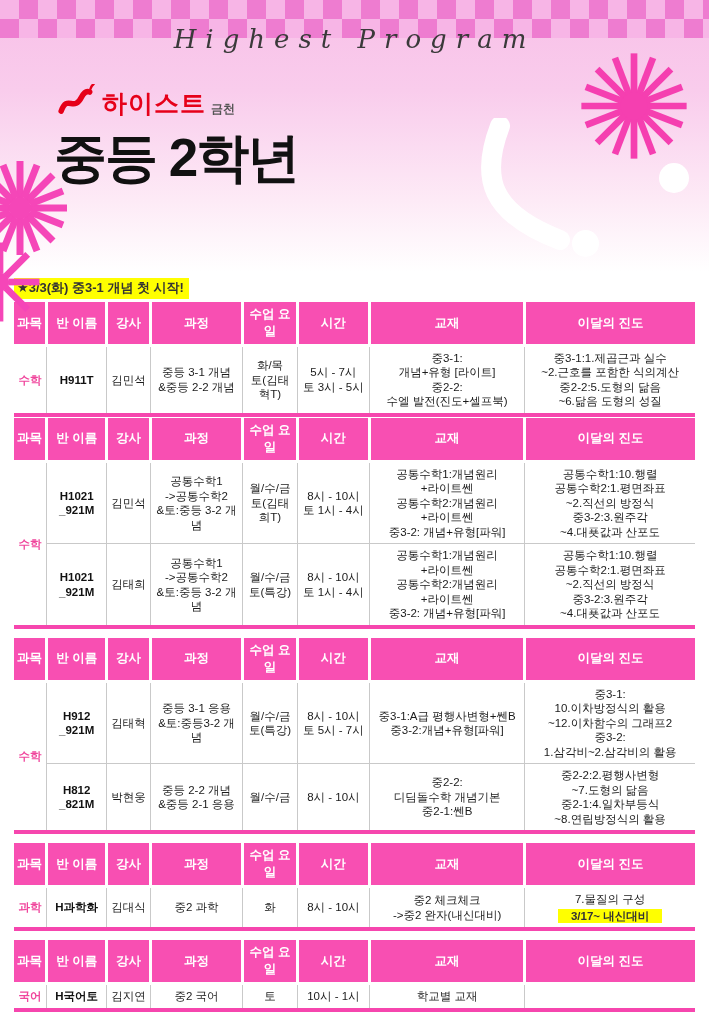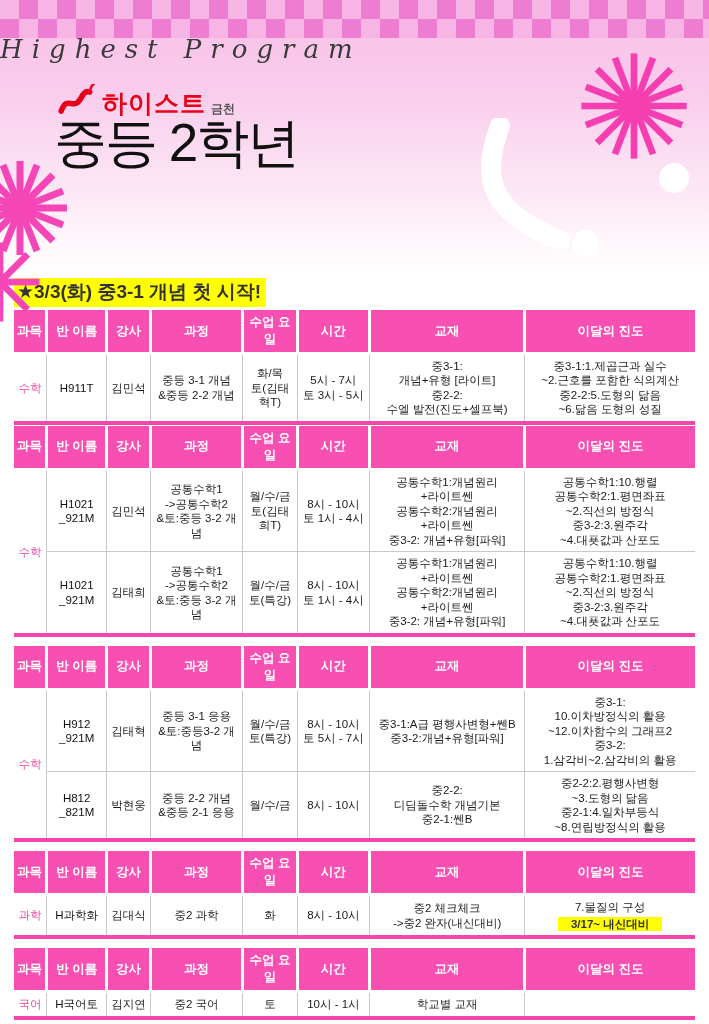--- a/index.html
+++ b/index.html
@@ -4,48 +4,48 @@
 <style>
   html,body{margin:0;padding:0;background:#dcdcdc;}
   .page{width:709px;height:1024px;position:relative;overflow:hidden;background:#fff;
         font-family:"Liberation Sans","DejaVu Sans",sans-serif;color:#1a1a1a;margin:0 auto;}
   
   .hero{position:relative;height:272px;
         background:linear-gradient(180deg,#f8c0e8 0px,#f9ccec 90px,#fdeaf6 200px,#ffffff 272px);}
   .checker{position:absolute;top:0;left:0;right:0;height:38px;
            background:repeating-conic-gradient(#ee7cd0 0% 25%,#f7b5e6 0% 50%);
            background-size:38px 38px;}
-  .script-title{position:absolute;top:34px;left:0;width:100%;text-align:left;
+  .script-title{position:absolute;top:24px;left:0;width:100%;text-align:center;
                 font-family:"DejaVu Serif","Liberation Serif",serif;font-style:italic;
                 font-size:26px;letter-spacing:9px;color:#3a3a3a;}
   .logo{position:absolute;left:58px;top:84px;display:flex;align-items:flex-end;}
   .logo svg{display:block;}
   .logo-text{font-size:25px;font-weight:bold;color:#e60019;letter-spacing:1px;margin-left:6px;line-height:1;}
   .logo-sub{font-size:12px;font-weight:bold;color:#555;margin-left:5px;line-height:1.2;}
-  .big-title{position:absolute;left:54px;top:112px;font-size:53px;line-height:1.16;
-             font-weight:400;color:#111;letter-spacing:-2px;}
+  .big-title{position:absolute;left:54px;top:127px;font-size:53px;line-height:1.16;
+             font-weight:700;color:#111;letter-spacing:-2px;}
   .burst{position:absolute;}
   .white-arc{position:absolute;left:468px;top:118px;}
   .wdot{position:absolute;background:#fff;border-radius:50%;}
   
   .content{padding:0 14px;}
   .sec-heading{display:inline-block;background:#ffff00;color:#333;font-weight:bold;
-               font-size:19px;padding:1px 5px 2px 3px;margin:6px 0 3px 0;}
+               font-size:13px;padding:1px 5px 2px 3px;margin:6px 0 3px 0;}
   .mt{margin-top:9px;}
   table.tbl{width:100%;border-collapse:collapse;table-layout:fixed;margin-bottom:1px;
             border-bottom:4px solid #f646ae;}
   table.tbl th{background:#f84fb2;color:#fff;font-size:12.5px;font-weight:bold;
                padding:4px 1px;border-right:3px solid #fff;border-bottom:3px solid #fff;}
   table.tbl th:last-child{border-right:none;}
   table.tbl td{font-size:11.5px;line-height:1.26;text-align:center;vertical-align:middle;
                padding:4px 2px;border-right:1px solid #c9c9c9;background:#fff;}
   table.tbl td:last-child{border-right:none;}
   table.tbl tbody tr + tr td{border-top:1px solid #c9c9c9;}
-  td.subject{background:#e4e4e4;color:#f0459c;font-weight:normal;font-size:13.5px;}
-  td.cname{background:#f1f1f1;font-weight:normal;font-size:12px;color:#111;}
+  td.subject{background:#e4e4e4;color:#f0459c;font-weight:bold;font-size:13.5px;}
+  td.cname{background:#f1f1f1;font-weight:bold;font-size:12px;color:#111;}
   .pre{white-space:pre-line;}
   .pre:empty{display:none;}
   .hl{display:inline-block;background:#ffff00;color:#333;font-weight:bold;padding:0 13px;margin-top:2px;}
   .hl:empty{display:none;}
 </style>
 </head>
 <body>
 
 <div class="page">
 
@@ -309,21 +309,21 @@
           <td class="pre">박현웅</td>
           <td class="pre">중등 2-2 개념
 &amp;중등 2-1 응용</td>
           <td class="pre">월/수/금</td>
           <td class="pre">8시 - 10시</td>
           <td class="pre">중2-2:
 디딤돌수학 개념기본
 중2-1:쎈B</td>
           <td>
               <div class="pre">중2-2:2.평행사변형
-~3.도형의 닮음
+~7.도형의 닮음
 중2-1:4.일차부등식
 ~8.연립방정식의 활용</div>
             </td>
         </tr>
       </tbody>
     </table>
 
     <table class="tbl mt">
       <colgroup>
           <col style="width:4.8%">

